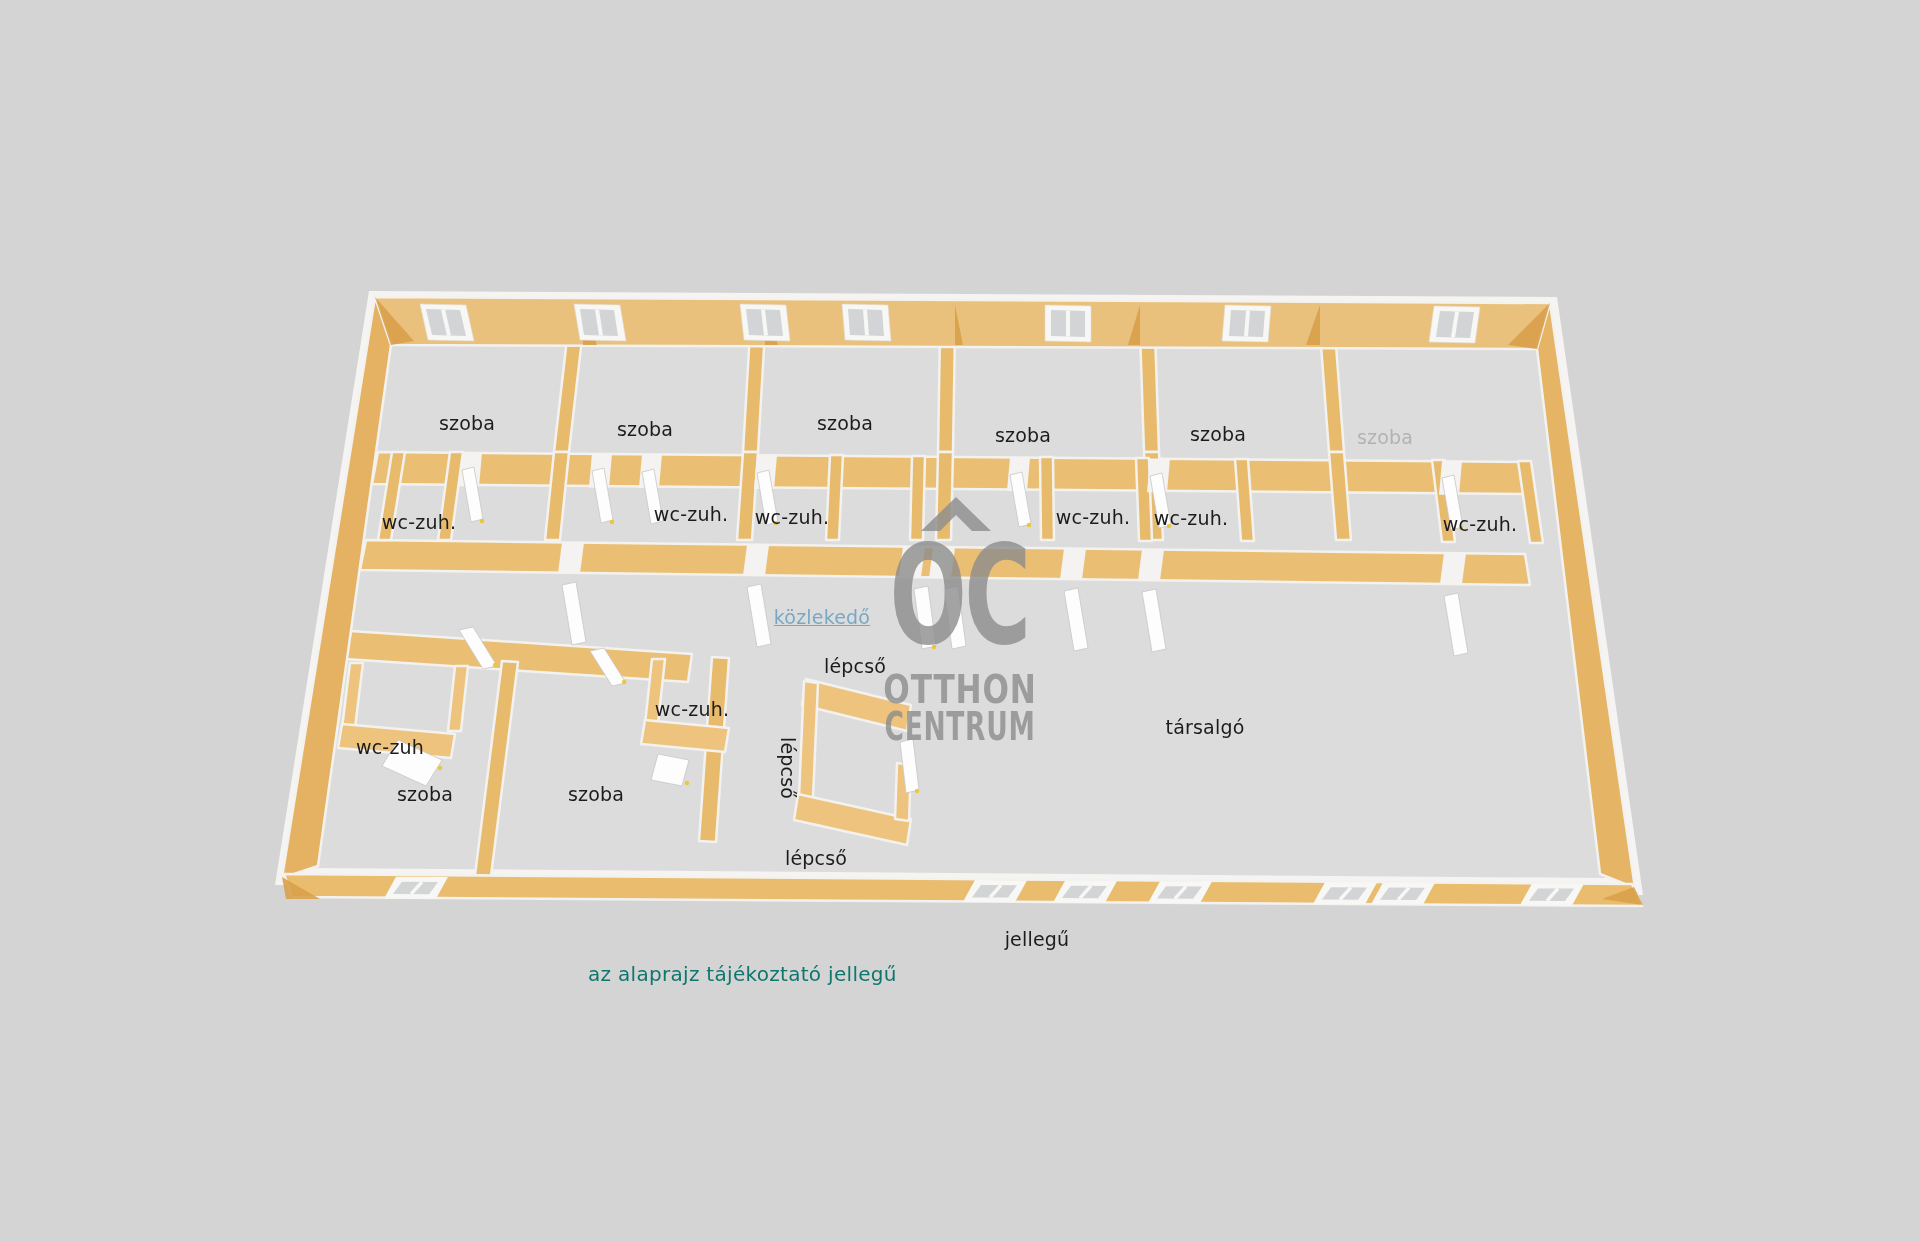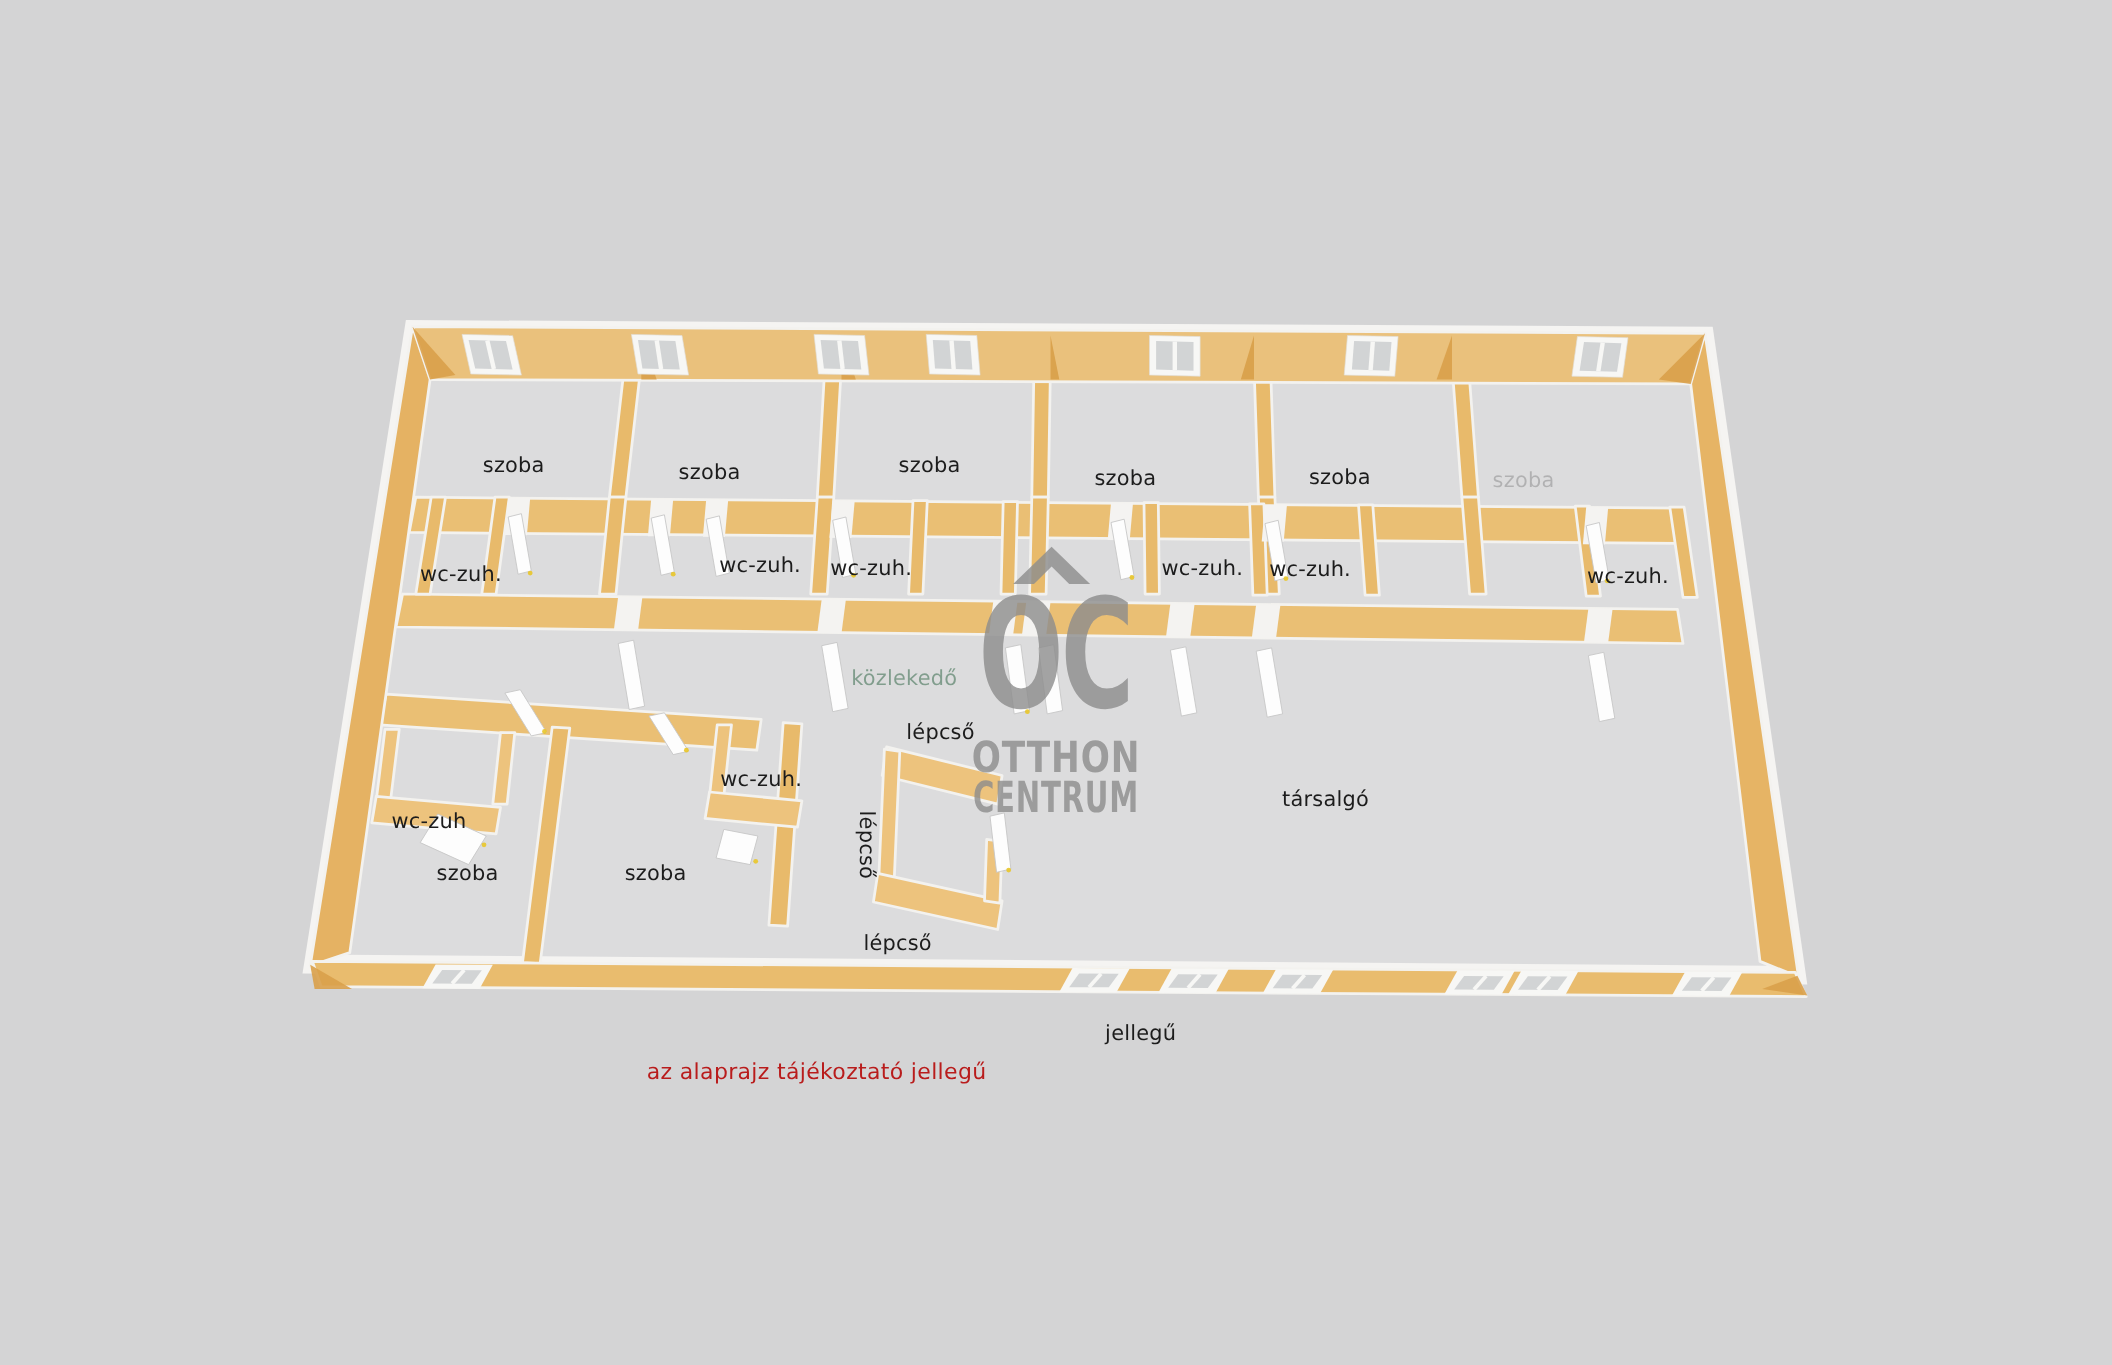--- a/index.html
+++ b/index.html
@@ -8,42 +8,42 @@
     background:#d4d4d5;
     font-family:"DejaVu Sans","Liberation Sans",sans-serif;
   }
   .stage{position:relative;width:1920px;height:1241px;}
   .stage svg{position:absolute;left:0;top:0;}
   .lbl{
     position:absolute;transform:translate(-50%,-50%);
     font-size:19px;color:#1c1c1c;white-space:nowrap;letter-spacing:.2px;
   }
   .lbl.big{font-size:19px;}
-  .lbl.faint{opacity:.45;color:#14532d;}
+  .lbl.faint{opacity:.45;color:#0369a1;text-decoration:underline;}
   .lbl.ghost{opacity:.22;}
   .lbl.vert{transform:translate(-50%,-50%) rotate(90deg);}
   .watermark{position:absolute;color:#8d8d8d;}
   .wm-oc{
     position:absolute;left:959px;top:602px;
     transform:translate(-50%,-54%) scaleX(.66);
     font-size:138px;font-weight:bold;letter-spacing:-4px;opacity:.8;white-space:nowrap;
   }
   .wm-l1{
     position:absolute;left:960px;top:689px;
     transform:translate(-50%,-50%) scaleX(.8);
     font-size:39px;font-weight:bold;opacity:.8;white-space:nowrap;letter-spacing:1px;
   }
   .wm-l2{
     position:absolute;left:960px;top:726px;
     transform:translate(-50%,-50%) scaleX(.68);
     font-size:39px;font-weight:bold;opacity:.8;white-space:nowrap;letter-spacing:1px;
   }
   .disclaimer{
     position:absolute;left:588px;top:962px;
-    font-size:20px;color:#b91c1c;white-space:nowrap;letter-spacing:.3px;
+    font-size:20px;color:#0f766e;white-space:nowrap;letter-spacing:.3px;
   }
 </style>
 </head>
 <body>
 
 <div class="stage">
 
 <svg width="1920" height="1241" viewBox="0 0 1920 1241">
 
   <polygon points="369,291 1557,297 1643,895 275,885" fill="#f5f4f2"></polygon>

